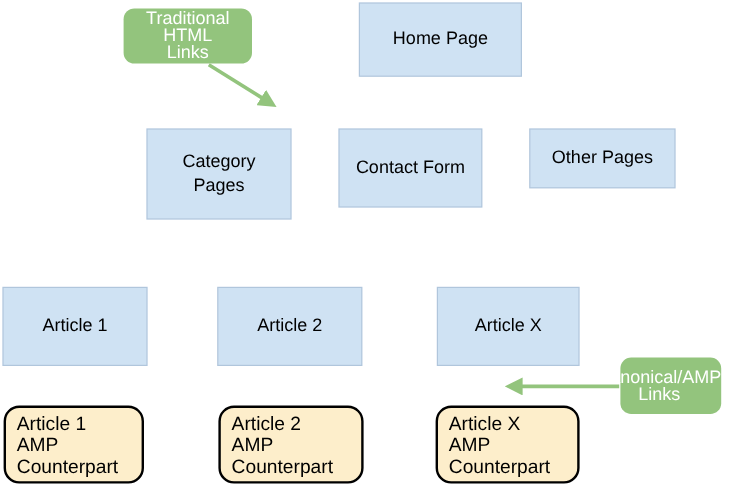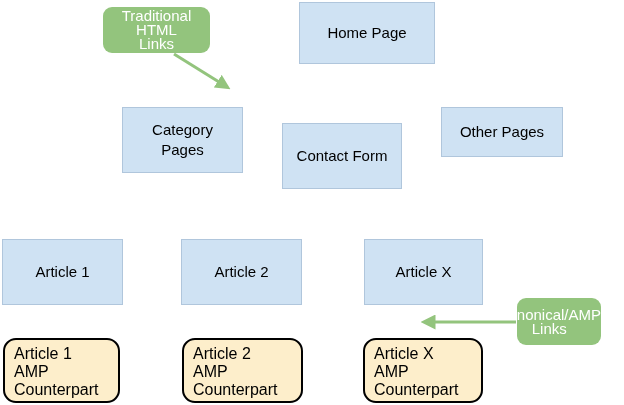--- a/index.html
+++ b/index.html
@@ -59,22 +59,22 @@
     position: absolute;
     left: 0; top: 0;
     width: 624px; height: 405px;
     pointer-events: none;
   }
   svg.arrows line { stroke: var(--arrow-color, #93c47d); stroke-width: 3; }
   svg.arrows .arrow-head { fill: var(--arrow-color, #93c47d); }
 
   
   #home-page      { left: 282px; top: 2px;   width: 136px; height: 62px; margin-left: 17px; }
-  #category-pages { left: 122px; top: 107px; width: 121px; height: 66px; }
-  #contact-form   { left: 282px; top: 107px; width: 120px; height: 66px; margin-top: 16px; }
+  #category-pages { left: 122px; top: 107px; width: 121px; height: 76px; }
+  #contact-form   { left: 282px; top: 107px; width: 120px; height: 66px; }
   #other-pages    { left: 441px; top: 107px; width: 122px; height: 50px; }
   #article-1      { left: 2px;   top: 239px; width: 121px; height: 66px; }
   #article-2      { left: 181px; top: 239px; width: 121px; height: 66px; }
   #article-x      { left: 364px; top: 239px; width: 119px; height: 66px; }
   #article-1-amp  { left: 3px;   top: 338px; width: 117px; height: 65px; }
   #article-2-amp  { left: 182px; top: 338px; width: 121px; height: 65px; }
   #article-x-amp  { left: 363px; top: 338px; width: 120px; height: 65px; }
   #callout-traditional { left: 103px; top: 7px;   width: 107px; height: 46px; }
   #callout-canonical   { left: 517px; top: 298px; width: 84px; height: 47px; }
 </style>

